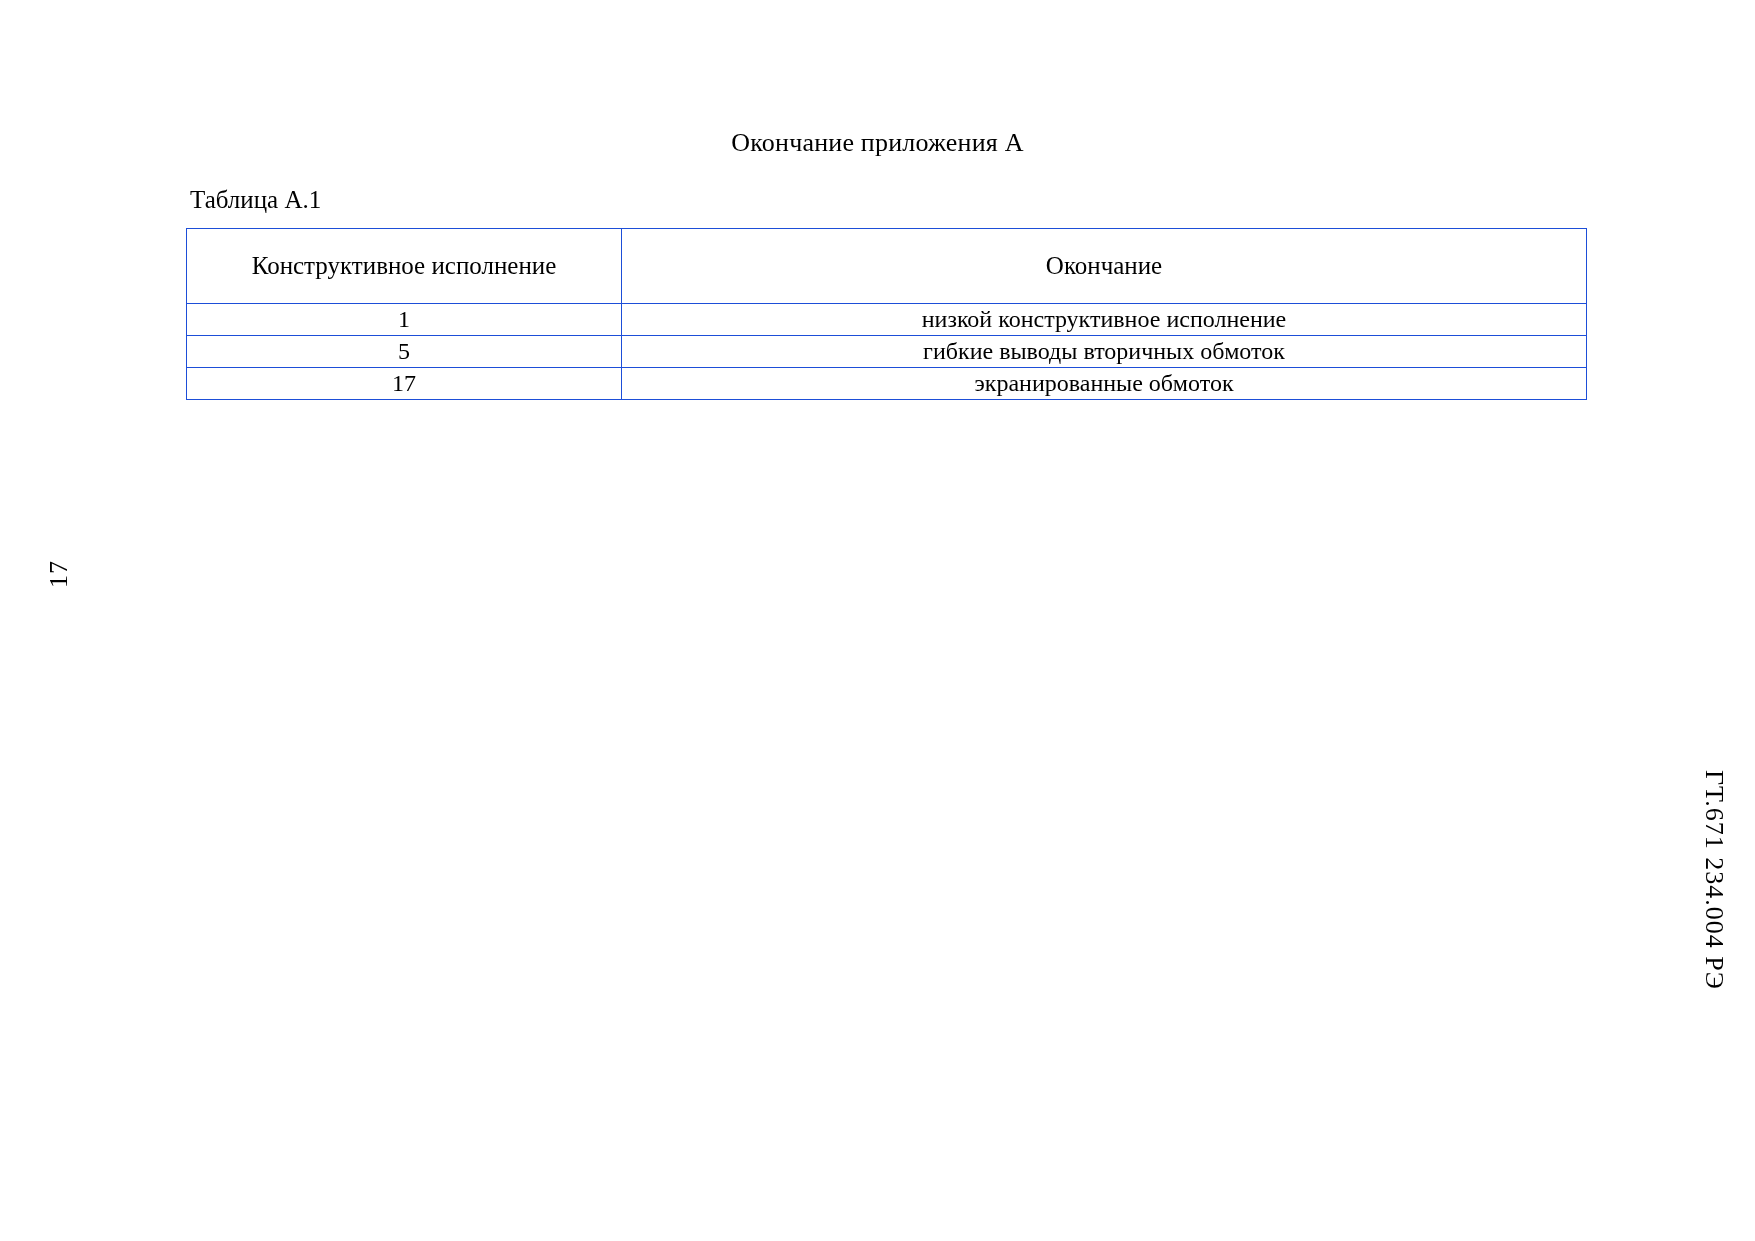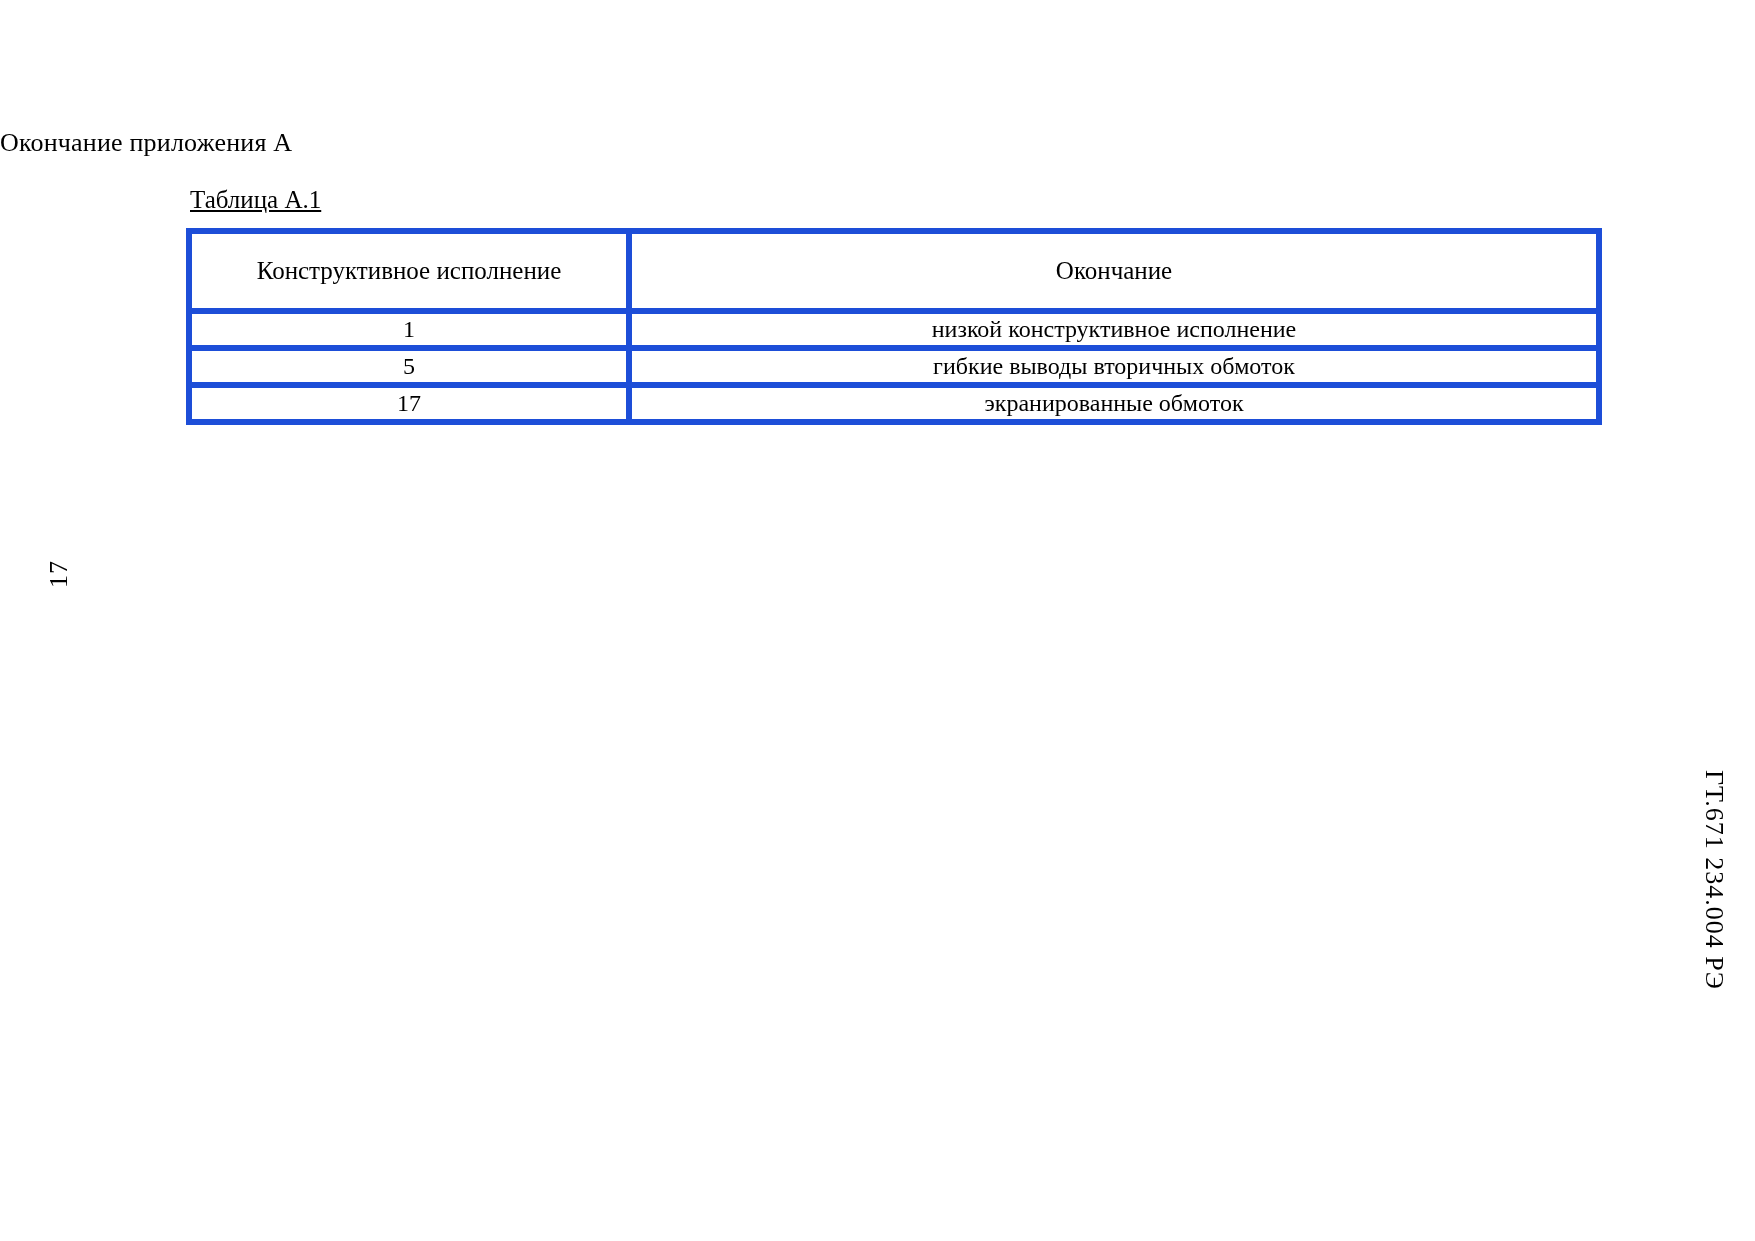--- a/index.html
+++ b/index.html
@@ -19,45 +19,44 @@
   .page {
     position: absolute;
     inset: 0;
   }
 
   .appendix-heading {
     position: absolute;
     top: 128px;
     left: 0;
     width: 1755px;
-    text-align: left;
+    text-align: center;
     font-size: 26px;
     letter-spacing: 0.2px;
   }
 
   .table-caption {
     position: absolute;
     top: 186px;
     left: 190px;
     font-size: 25px;
-    text-decoration: underline;
   }
 
   .data-table {
     position: absolute;
     top: 228px;
     left: 186px;
     width: 1400px;
     border-collapse: collapse;
     table-layout: fixed;
   }
 
   .data-table td,
   .data-table th {
-    border: 6px solid #1d4ed8;
+    border: 1px solid #1d4ed8;
     font-weight: normal;
     font-size: 24px;
     text-align: center;
     vertical-align: middle;
     padding: 0;
   }
 
   .data-table thead th {
     height: 74px;
     font-size: 25px;

